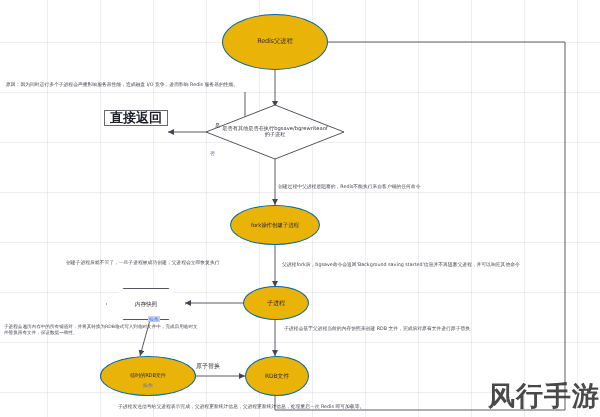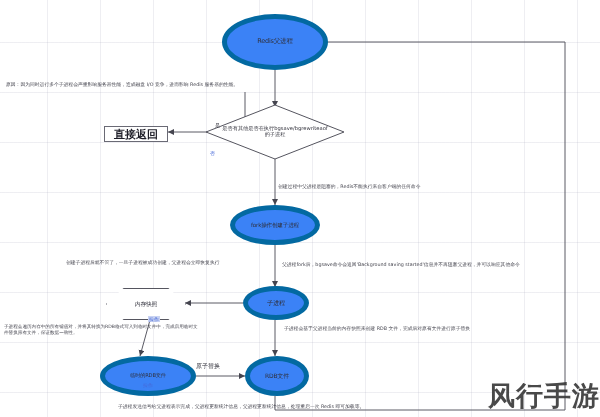--- a/index.html
+++ b/index.html
@@ -38,23 +38,23 @@
     box-sizing: border-box;
     display: flex;
     align-items: center;
     justify-content: center;
     text-align: center;
     color: #2f2f3a;
     line-height: 1.15;
     letter-spacing: -0.2px;
   }
   .ellipse {
-    border: 5px solid #0369a1;
+    border: 1px solid #0369a1;
     border-radius: 50%;
-    background: #3b82f6;
+    background: #eab308;
   }
   .hexagon {
     border: 1px solid #55555f;
     background: #ffffff;
     clip-path: polygon(22% 0%, 78% 0%, 100% 50%, 78% 100%, 22% 100%, 0% 50%);
   }
   .diamond-wrap {
     position: absolute;
   }
   .diamond-shape {
@@ -147,21 +147,21 @@
     <span>Redis父进程</span>
   </div>
 
   <div class="diamond-wrap" style="left:205px; top:104px; width:140px; height:56px;">
     <svg class="diamond-shape" viewBox="0 0 140 56">
       <polygon points="70,1 139,28 70,55 1,28" fill="#ffffff" stroke="#55555f" stroke-width="1"></polygon>
     </svg>
     <div class="diamond-label" style="font-size:5.2px;">是否有其他是否在执行bgsave/bgrewriteaof的子进程</div>
   </div>
 
-  <div class="boxed" style="left:104px; top:110px; width:64px; height:16px; font-size:11px;margin-top:16px;">
+  <div class="boxed" style="left:104px; top:110px; width:64px; height:16px; font-size:13px;">
     <span>直接返回</span>
   </div>
 
   <div class="node ellipse" style="left:230px; top:205px; width:90px; height:40px; font-size:5.6px;">
     <span>fork操作创建子进程</span>
   </div>
 
   <div class="node ellipse" style="left:243px; top:286px; width:66px; height:34px; font-size:6.2px;">
     <span>子进程</span>
   </div>

